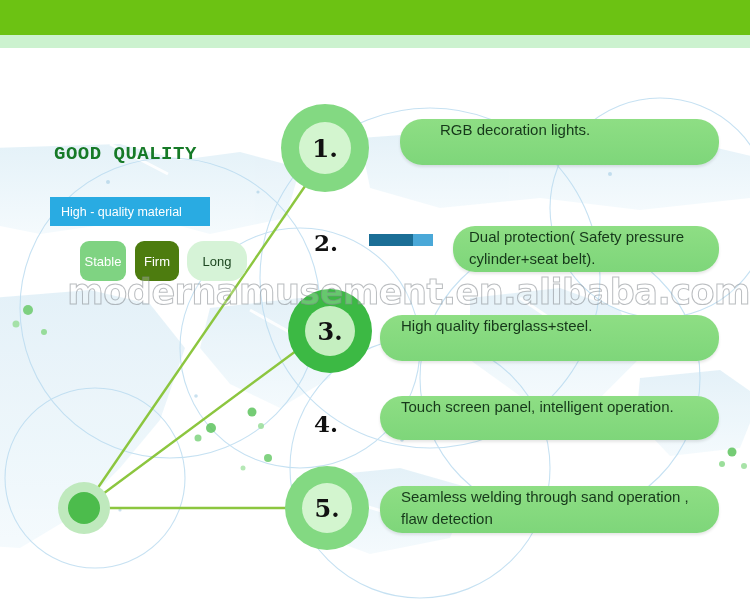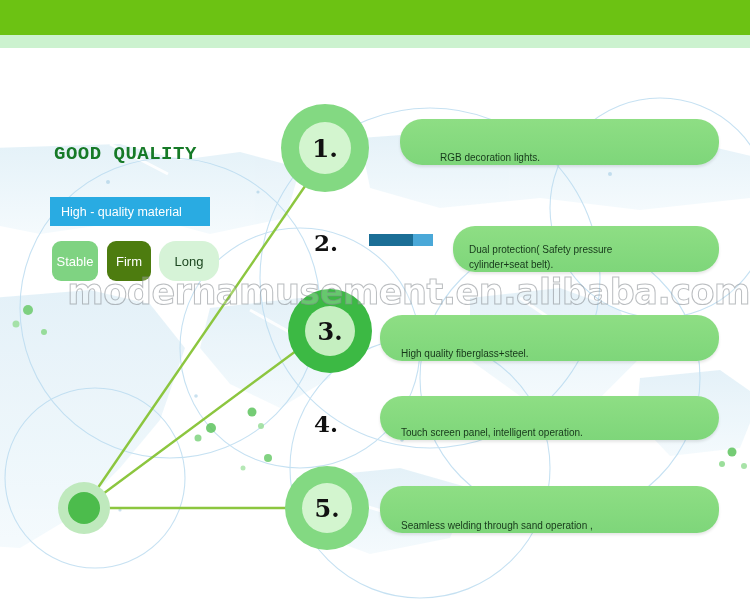--- a/index.html
+++ b/index.html
@@ -70,20 +70,21 @@
   
   .chip {
     position: absolute;
     top: 241px;
     height: 40px;
     border-radius: 9px;
     display: flex;
     align-items: center;
     justify-content: center;
     font-size: 13px;
+    margin-left: 28px;
   }
   .chip-1 { left: 52px;  width: 46px; background: #7fd382; color: #ffffff; }
   .chip-2 { left: 107px; width: 44px; background: #4d7c0f; color: #ffffff; }
   .chip-3 { left: 159px; width: 60px; background: #d6f3d7; color: #1d4720; border-radius: 17px; }
 
   
   .connectors {
     position: absolute;
     left: 0; top: 0;
     width: 750px; height: 604px;
@@ -156,25 +157,25 @@
     width: 20px; height: 12px; background: #4aa8d8;
   }
 
   
   .pill {
     position: absolute;
     border-radius: 22px;
     background: linear-gradient(180deg, #8ede84 0%, #7ed67a 100%);
     box-shadow: 0 2px 3px rgba(0,0,0,0.10);
     color: #16381a;
-    font-size: 10px;
+    font-size: 15px;
     line-height: 1.45;
     box-sizing: border-box;
     display: flex;
-    align-items: flex-end;
+    align-items: flex-start;
   }
   .pill span { display: block; }
   .p1 { left: 400px; top: 119px; width: 319px; height: 46px; padding-left: 40px; }
   .p2 { left: 453px; top: 226px; width: 266px; height: 46px; padding-left: 16px; }
   .p3 { left: 380px; top: 315px; width: 339px; height: 46px; padding-left: 21px; }
   .p4 { left: 380px; top: 396px; width: 339px; height: 44px; padding-left: 21px; }
   .p5 { left: 380px; top: 486px; width: 339px; height: 47px; padding-left: 21px; }
 
   
   .watermark {
@@ -335,18 +336,19 @@
 
   <div class="pill p4">
     <div>
       <span>Touch screen panel, intelligent operation.</span>
     </div>
   </div>
 
   <div class="pill p5">
     <div>
       <span>Seamless welding through sand operation ,</span>
+      <span>flaw detection</span>
     </div>
   </div>
 
   <div class="watermark">modernamusement.en.alibaba.com</div>
 
 </div>
 
 </body></html>

